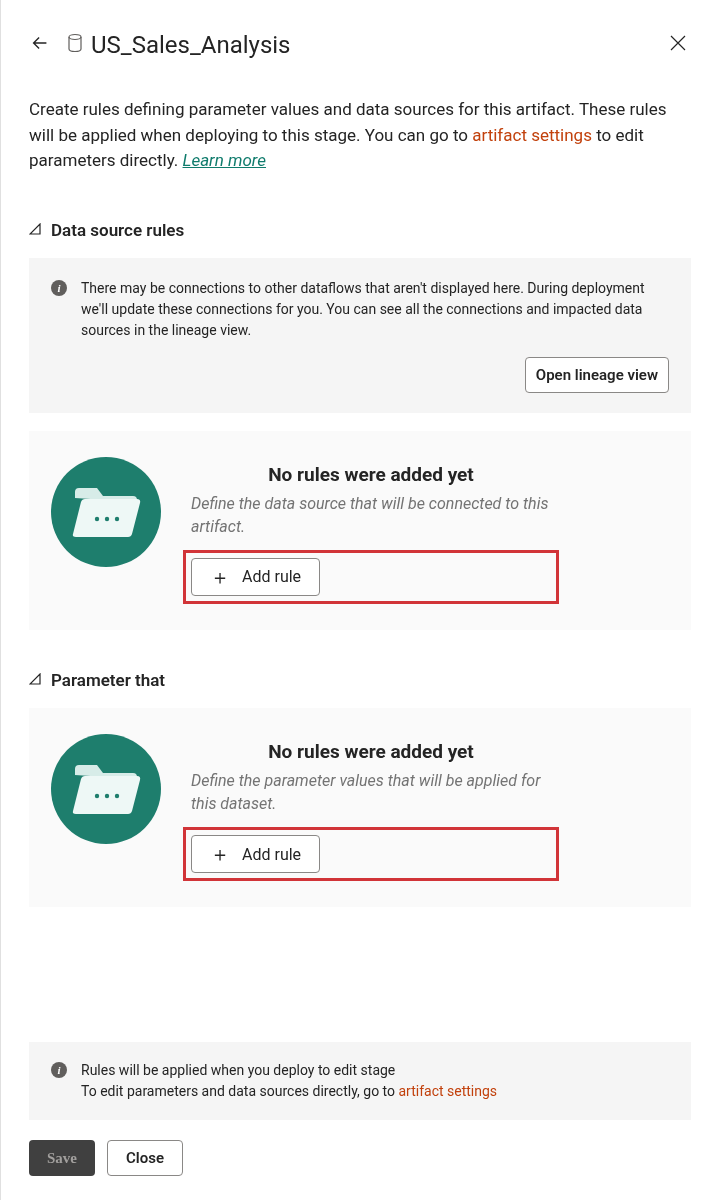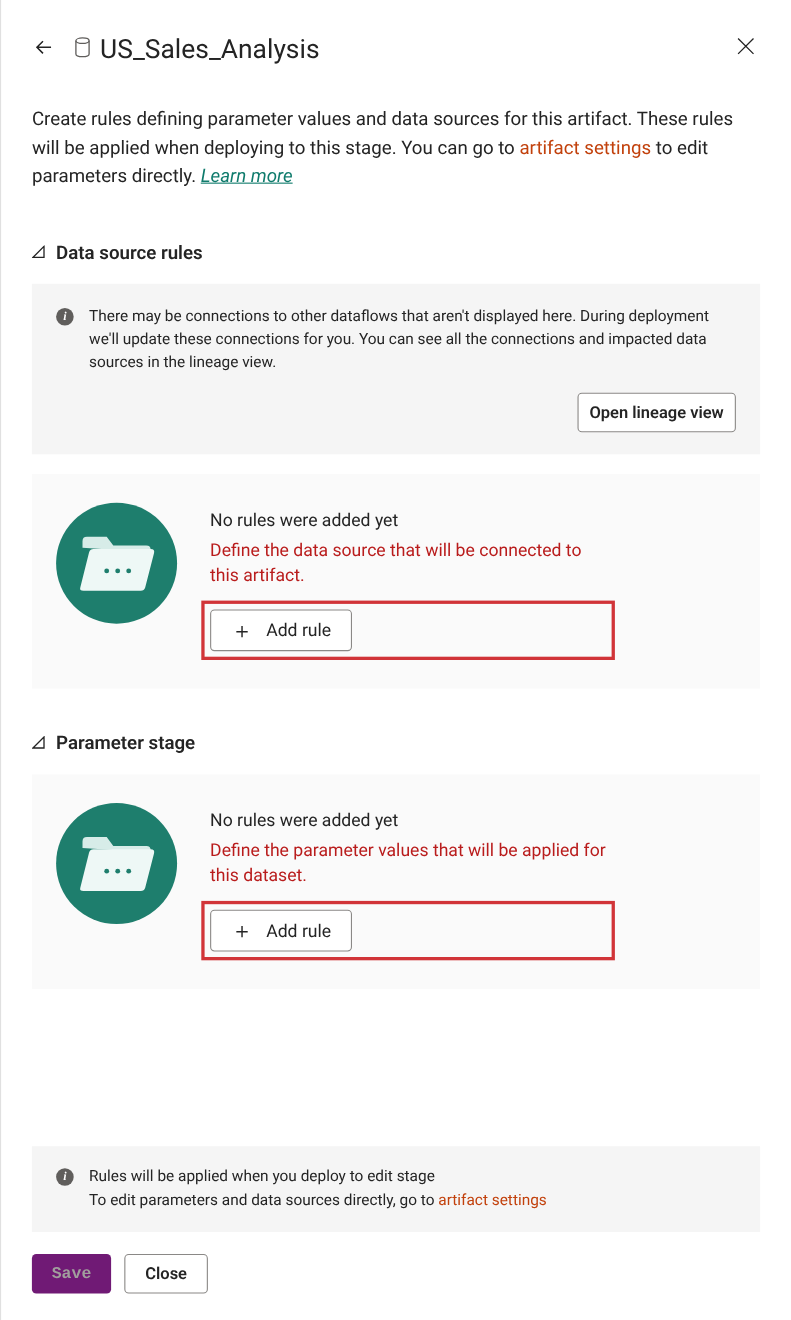--- a/index.html
+++ b/index.html
@@ -151,30 +151,32 @@
       justify-content: center;
       position: relative;
     }
     .empty-content {
       display: flex;
       flex-direction: column;
       gap: 6px;
       padding-top: 6px;
     }
     .empty-title {
-      font-size: 16px;
-      font-weight: 400;
-      color: #242424;
+      font-size: 19px;
+      font-weight: 700;
+      color: #242424;
+      text-align: center;
     }
     .empty-desc {
       font-size: 16px;
-      color: #b91c1c;
+      color: #737373;
       line-height: 1.45;
       margin-bottom: 14px;
       max-width: 360px;
+      font-style: italic;
     }
     .add-rule-wrap {
       display: inline-block;
       position: relative;
     }
     .highlight-box {
       position: absolute;
       top: -8px;
       left: -8px;
       right: -8px;
@@ -205,26 +207,26 @@
       margin-top: auto;
     }
     .footer-buttons {
       display: flex;
       gap: 12px;
       padding: 20px 0 24px 0;
     }
     .save-btn {
       padding: 8px 18px;
       border: none;
-      background: #701a75;
+      background: #404040;
       color: #a19f9d;
       border-radius: 4px;
       font-size: 15px;
       font-weight: 600;
-      font-family: Liberation Mono, monospace;
+      font-family: Liberation Serif, serif;
     }
     .close-btn-footer {
       padding: 8px 18px;
       border: 1px solid #8a8886;
       background: #fff;
       color: #242424;
       border-radius: 4px;
       font-size: 15px;
       font-weight: 600;
       cursor: pointer;
@@ -312,21 +314,21 @@
       </div>
     </div>
 
     <div class="section">
       <div class="section-header">
         <span>
           <svg width="12" height="12" viewBox="0 0 12 12">
               <path d="M1 11 L11 11 L11 1 Z" fill="none" stroke="#242424" stroke-width="1.2"></path>
             </svg>
         </span>
-        <span class="section-title">Parameter stage</span>
+        <span class="section-title">Parameter that</span>
       </div>
 
       <div class="empty-panel">
         <div class="folder-circle">
           <svg width="70" height="56" viewBox="0 0 70 56">
             <path d="M4 14 L4 8 Q4 4 8 4 L26 4 L32 12 L62 12 Q66 12 66 16 L66 18 Z" fill="#d7ece8"></path>
             <path d="M2 50 L10 18 Q11 15 14 15 L66 15 Q70 15 69 19 L61 50 Q60 53 57 53 L5 53 Q1 53 2 50 Z" fill="#eef8f6"></path>
             <circle cx="26" cy="35" r="2.2" fill="#1e7e6d"></circle>
             <circle cx="36" cy="35" r="2.2" fill="#1e7e6d"></circle>
             <circle cx="46" cy="35" r="2.2" fill="#1e7e6d"></circle>

